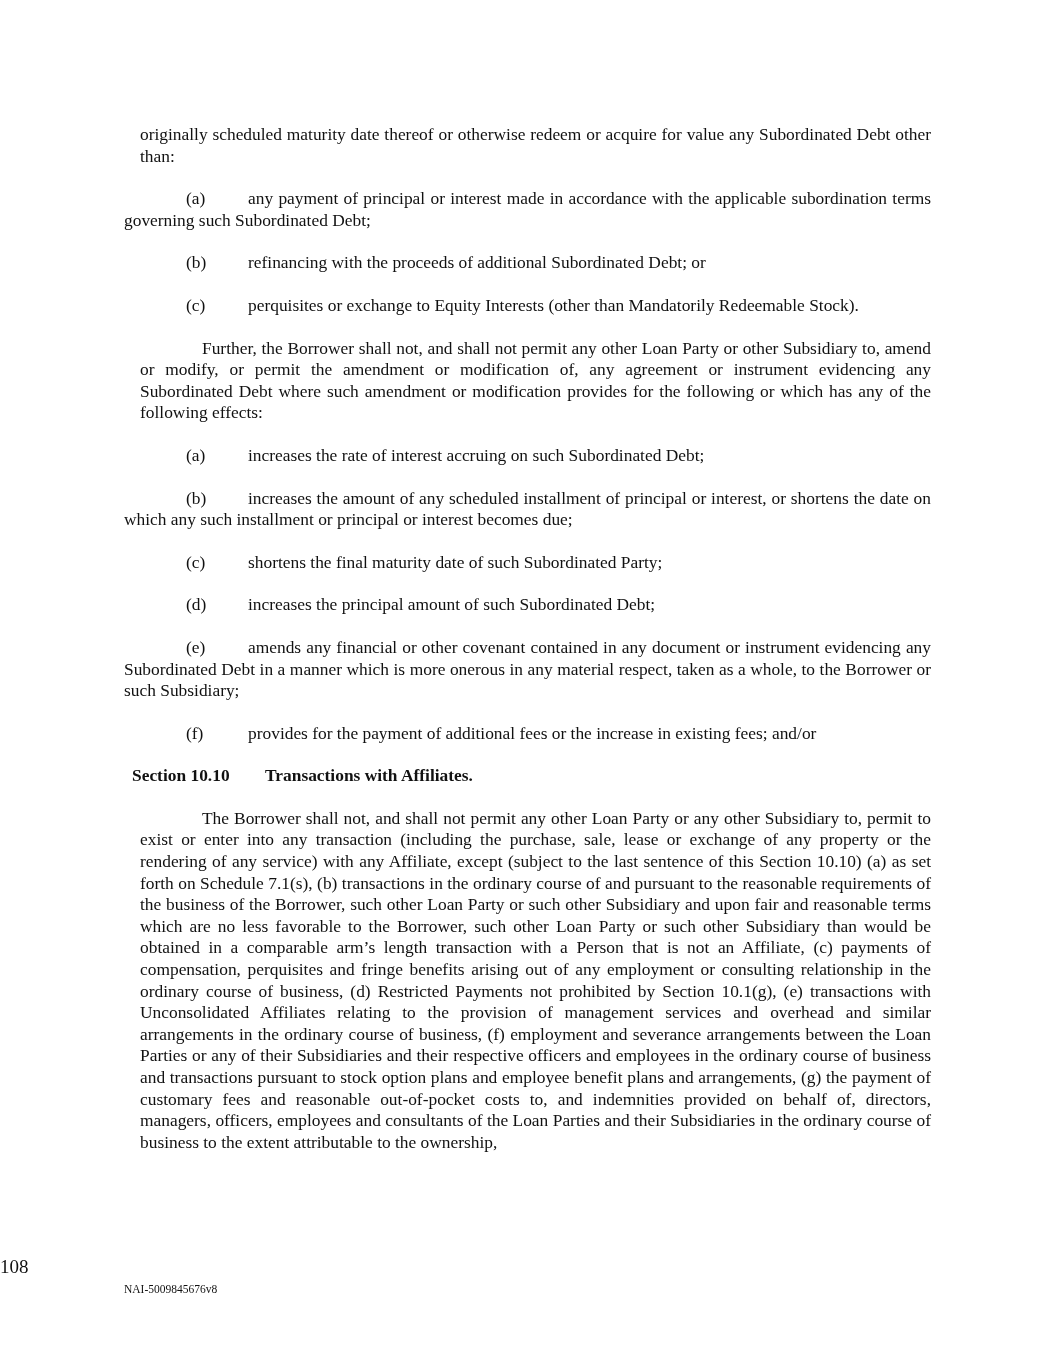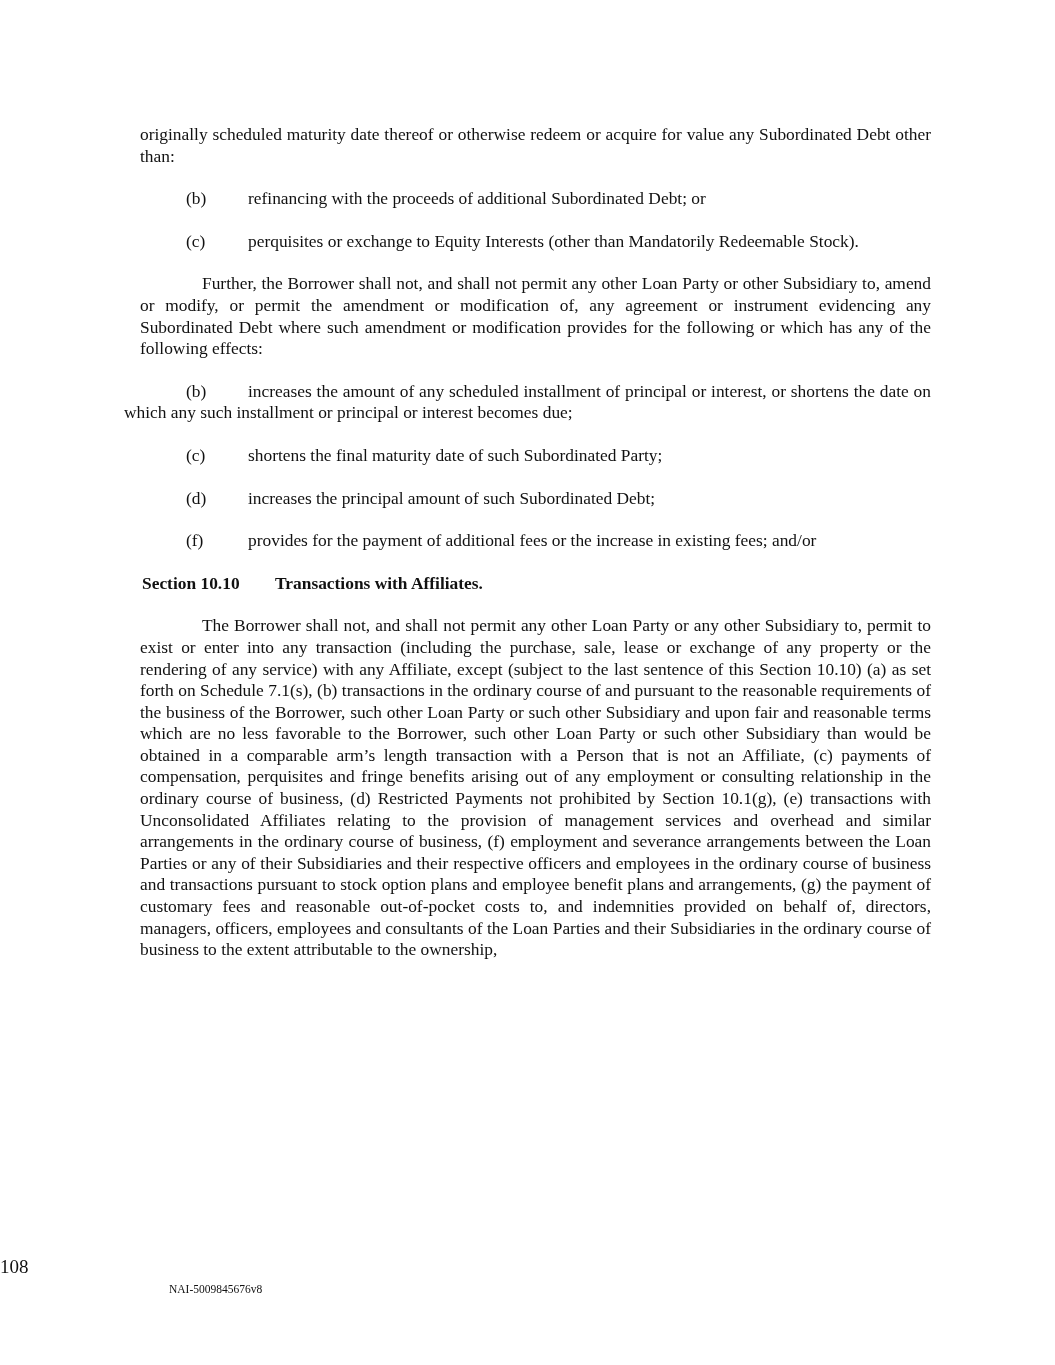--- a/index.html
+++ b/index.html
@@ -7,48 +7,51 @@
   .page {
     position: absolute; left: 124px; top: 124px; width: 807px;
     font-family: "Liberation Serif", "DejaVu Serif", serif;
     font-size: 17.4px; line-height: 21.6px; color: #111111;
   }
   .para { margin: 0 0 21px 16px; text-align: justify; }
   .para.indent { text-indent: 62px; }
   .item { margin: 0 0 21px 0; text-align: justify; text-indent: 62px; }
   .item .lbl { display: inline-block; width: 62px; text-indent: 0; }
   .item .txt { }
-  .heading { margin: 0 0 21px 18px; font-weight: bold; }
+  .heading { margin: 0 0 21px 8px; font-weight: bold; }
   .heading .num { display: inline-block; width: 133px; }
   .page-number {
     position: absolute; top: 1256px; left: 0; width: 1055px; 
     font-family: "Liberation Serif", "DejaVu Serif", serif; font-size: 19px; color: #111;
   }
   .doc-id {
     position: absolute; top: 1283px; left: 124px;
-    font-family: "Liberation Serif", "DejaVu Serif", serif; font-size: 11.5px; color: #111; margin-left: 45px;
+    font-family: "Liberation Serif", "DejaVu Serif", serif; font-size: 11.5px; color: #111;
   }
 </style>
 </head>
 <body>
 
 <div class="page">
   <p class="para">originally scheduled maturity date thereof or otherwise redeem or acquire for value any Subordinated Debt other than:</p>
 
   <div>
+    <p class="item"><span class="lbl">(a)</span><span class="txt">any payment of principal or interest made in accordance with the applicable subordination terms governing such Subordinated Debt;</span></p>
     <p class="item"><span class="lbl">(b)</span><span class="txt">refinancing with the proceeds of additional Subordinated Debt; or</span></p>
     <p class="item"><span class="lbl">(c)</span><span class="txt">perquisites or exchange to Equity Interests (other than Mandatorily Redeemable Stock).</span></p>
   </div>
 
   <p class="para indent">Further, the Borrower shall not, and shall not permit any other Loan Party or other Subsidiary to, amend or modify, or permit the amendment or modification of, any agreement or instrument evidencing any Subordinated Debt where such amendment or modification provides for the following or which has any of the following effects:</p>
 
   <div>
+    <p class="item"><span class="lbl">(a)</span><span class="txt">increases the rate of interest accruing on such Subordinated Debt;</span></p>
     <p class="item"><span class="lbl">(b)</span><span class="txt">increases the amount of any scheduled installment of principal or interest, or shortens the date on which any such installment or principal or interest becomes due;</span></p>
     <p class="item"><span class="lbl">(c)</span><span class="txt">shortens the final maturity date of such Subordinated Party;</span></p>
     <p class="item"><span class="lbl">(d)</span><span class="txt">increases the principal amount of such Subordinated Debt;</span></p>
+    <p class="item"><span class="lbl">(e)</span><span class="txt">amends any financial or other covenant contained in any document or instrument evidencing any Subordinated Debt in a manner which is more onerous in any material respect, taken as a whole, to the Borrower or such Subsidiary;</span></p>
     <p class="item"><span class="lbl">(f)</span><span class="txt">provides for the payment of additional fees or the increase in existing fees; and/or</span></p>
   </div>
 
   <p class="heading"><span class="num">Section 10.10</span><span>Transactions with Affiliates.</span></p>
 
   <p class="para indent">The Borrower shall not, and shall not permit any other Loan Party or any other Subsidiary to, permit to exist or enter into any transaction (including the purchase, sale, lease or exchange of any property or the rendering of any service) with any Affiliate, except (subject to the last sentence of this Section 10.10) (a) as set forth on Schedule 7.1(s), (b) transactions in the ordinary course of and pursuant to the reasonable requirements of the business of the Borrower, such other Loan Party or such other Subsidiary and upon fair and reasonable terms which are no less favorable to the Borrower, such other Loan Party or such other Subsidiary than would be obtained in a comparable arm’s length transaction with a Person that is not an Affiliate, (c) payments of compensation, perquisites and fringe benefits arising out of any employment or consulting relationship in the ordinary course of business, (d) Restricted Payments not prohibited by Section 10.1(g), (e) transactions with Unconsolidated Affiliates relating to the provision of management services and overhead and similar arrangements in the ordinary course of business, (f) employment and severance arrangements between the Loan Parties or any of their Subsidiaries and their respective officers and employees in the ordinary course of business and transactions pursuant to stock option plans and employee benefit plans and arrangements, (g) the payment of customary fees and reasonable out-of-pocket costs to, and indemnities provided on behalf of, directors, managers, officers, employees and consultants of the Loan Parties and their Subsidiaries in the ordinary course of business to the extent attributable to the ownership,</p>
 </div>
 
 <div class="page-number">108</div>
 <div class="doc-id">NAI-5009845676v8</div>

